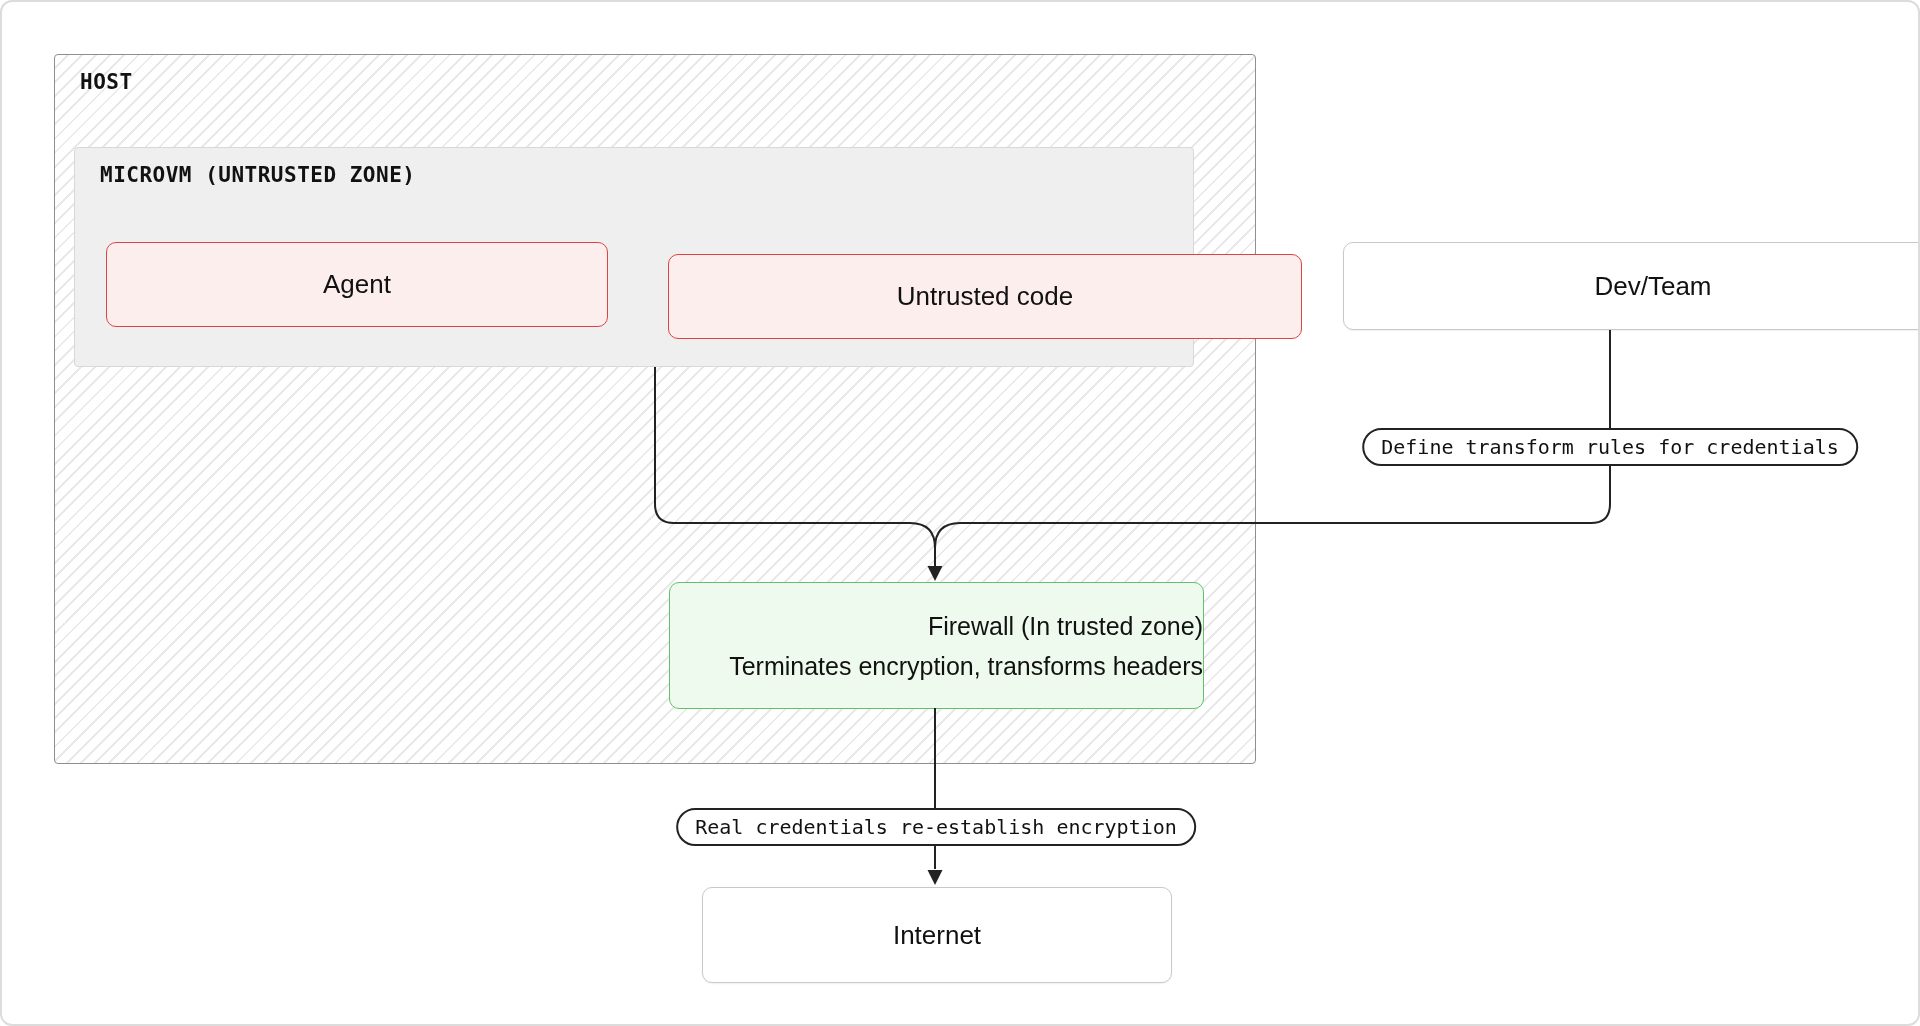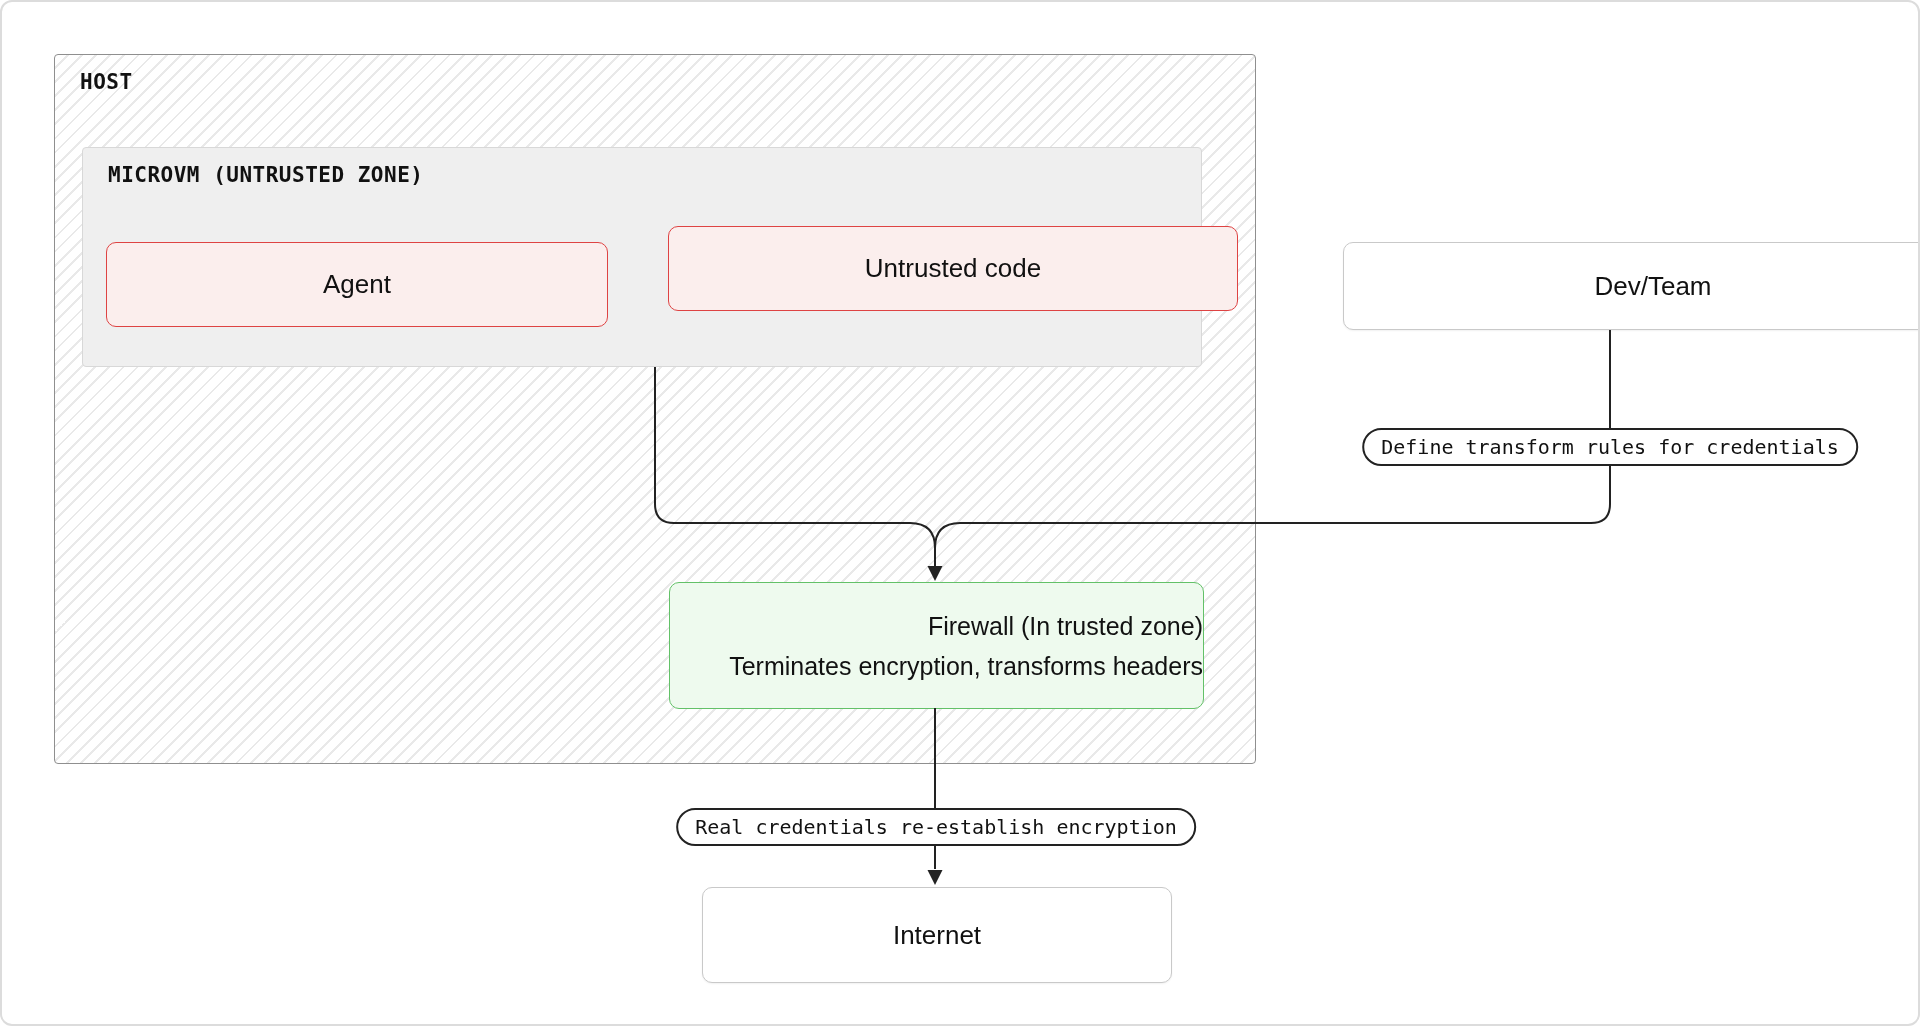--- a/index.html
+++ b/index.html
@@ -18,39 +18,39 @@
     border:2px solid var(--frame-border);border-radius:12px;overflow:hidden;
     font-family:"Liberation Sans",sans-serif;color:var(--text);
   }
   .zone{position:absolute;border-radius:4px;}
   .host{
     left:52px;top:52px;width:1202px;height:710px;z-index:1;
     border:1.5px solid var(--host-border);
     background:repeating-linear-gradient(135deg,#ffffff 0 8px,var(--hatch-line) 8px 10px);
   }
   .microvm{
-    left:80px;top:145px;width:1120px;height:220px;z-index:2;
+    left:72px;top:145px;width:1120px;height:220px;z-index:2;
     background:var(--microvm-fill);border:1px solid var(--microvm-border);padding-left:28px;
   }
   .zone-label{
     position:absolute;left:25px;top:15px;
     font-family:"DejaVu Sans Mono",monospace;font-weight:bold;
     font-size:21px;letter-spacing:.5px;color:var(--text);white-space:pre;
   }
   .node{
     position:absolute;z-index:3;display:flex;flex-direction:column;
     align-items:center;justify-content:center;text-align:center;
     border-radius:10px;font-size:26px;line-height:1.5;background:#ffffff;
     border:1.5px solid var(--node-border);
   }
   .node.red{background:var(--untrusted-fill);border:1.6px solid var(--untrusted-border);}
   .node.green{background:var(--trusted-fill);border:1.6px solid var(--trusted-border);font-size:25px;line-height:40px;align-items:flex-end;}
   .node.plain{box-shadow:0 1px 2px rgba(0,0,0,0.06);}
   .agent{left:104px;top:240px;width:502px;height:85px;}
-  .untrusted{left:666px;top:224px;width:570px;height:85px;}
+  .untrusted{left:666px;top:252px;width:634px;height:85px;}
   .devteam{left:1313px;top:240px;width:620px;height:88px;z-index:3;margin-left:28px;}
   .firewall{left:667px;top:580px;width:535px;height:127px;}
   .internet{left:700px;top:885px;width:470px;height:96px;}
   .edges{position:absolute;left:0;top:0;z-index:4;pointer-events:none;}
   .edges path.wire{fill:none;stroke:var(--line);stroke-width:2px;}
   .edges path.head{fill:var(--line);stroke:none;}
   .pill{
     position:absolute;z-index:5;transform:translate(-50%,-50%);
     background:#ffffff;border:2px solid var(--line);border-radius:22px;
     padding:5px 17px;white-space:nowrap;

